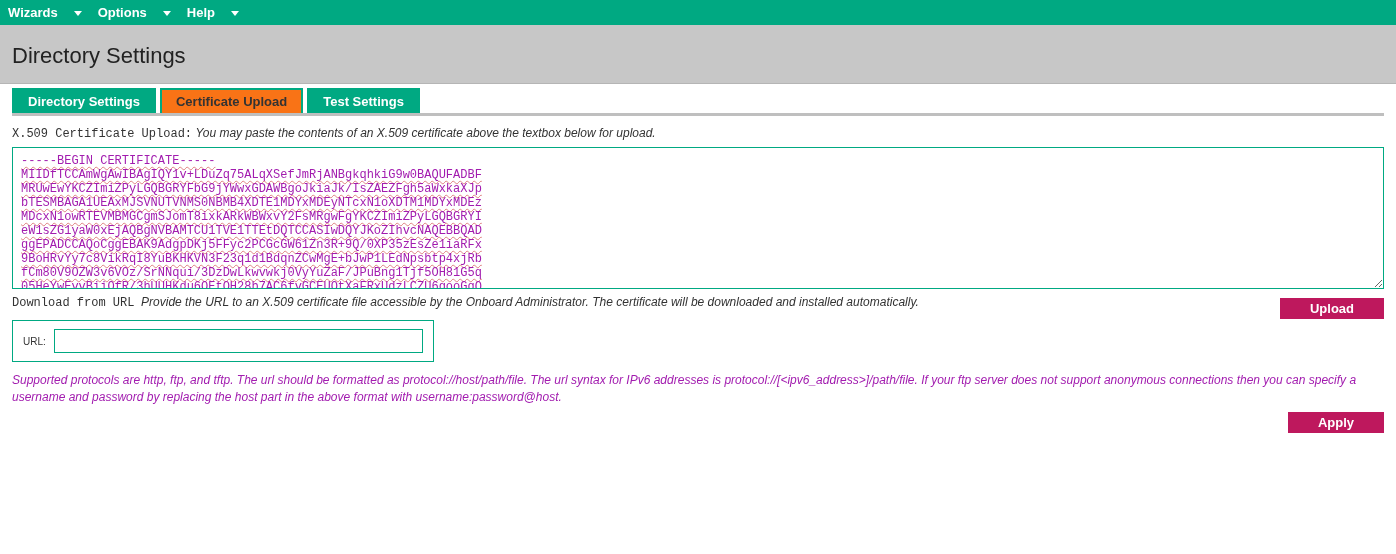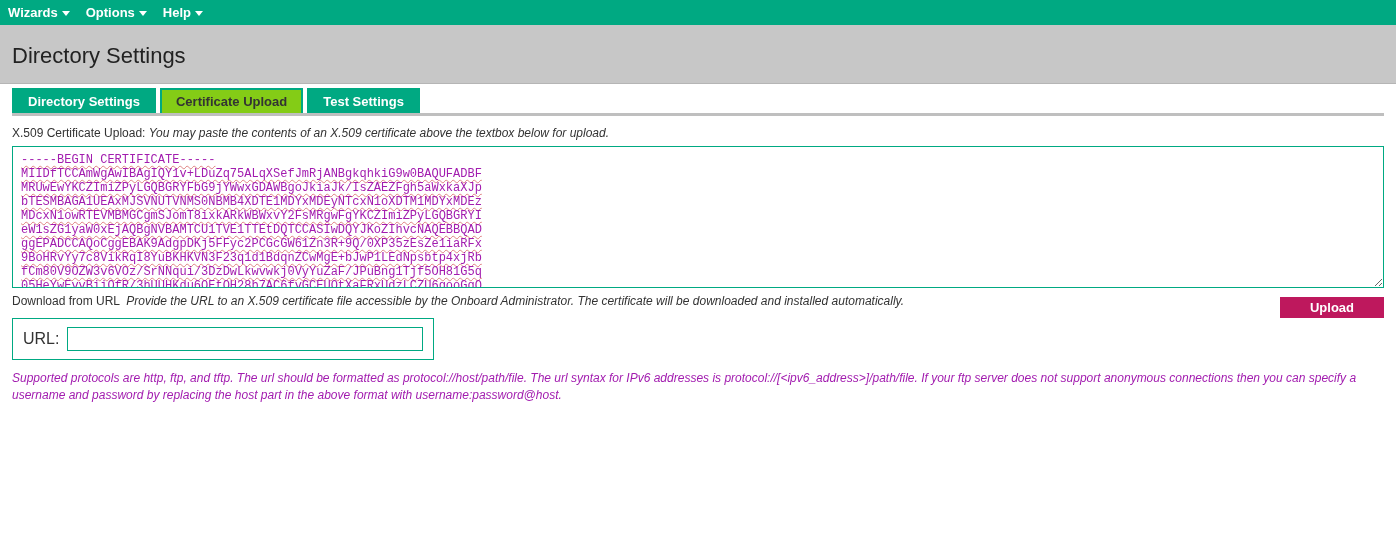--- a/index.html
+++ b/index.html
@@ -16,21 +16,21 @@
     background: #00a982;
     color: #fff;
     padding: 3px 8px;
     display: flex;
     gap: 16px;
     font-size: 13px;
   }
   .menubar .menu-item {
     display: inline-flex;
     align-items: center;
-    gap: 4px;
+    gap: 16px;
     cursor: pointer;
     font-weight: bold;
     padding: 2px 0;
   }
   .menubar .caret {
     display: inline-block;
     width: 0;
     height: 0;
     border-left: 4px solid transparent;
     border-right: 4px solid transparent;
@@ -65,33 +65,34 @@
     font-weight: bold;
     font-size: 13px;
     cursor: pointer;
     color: #fff;
     background: #00a982;
     border: 2px solid #00a982;
     border-bottom: none;
     position: relative;
   }
   .tabstrip .tab.active {
-    background: #84cc16;
+    background: #f97316;
     color: #333;
     border: 2px solid #00a982;
     border-bottom: none;
   }
 
   
   .section-desc {
     margin: 10px 0 6px 0;
     font-size: 12px;
   }
   .section-desc .lead {
     font-style: normal;
+    font-family: Liberation Mono, monospace;
   }
   .section-desc .ital {
     font-style: italic;
   }
 
   
   .cert-textarea {
     width: 100%;
     height: 142px;
     box-sizing: border-box;
@@ -131,21 +132,21 @@
   .url-box {
     margin-top: 10px;
     border: 1px solid #00a982;
     padding: 8px 10px;
     display: flex;
     align-items: center;
     gap: 8px;
     width: 400px;
   }
   .url-box label {
-    font-size: 16px;
+    font-size: 10px;
   }
   .url-box input[type=text] {
     flex: 1;
     border: 1px solid #00a982;
     height: 18px;
     padding: 2px 4px;
   }
 
   .footnote {
     margin-top: 10px;
@@ -211,14 +212,17 @@
     &nbsp;<span class="ital">Provide the URL to an X.509 certificate file accessible by the Onboard Administrator. The certificate will be downloaded and installed automatically.</span>
   </div>
 
   <div class="url-box">
     <label>URL:</label>
     <input type="text" value="" style="">
   </div>
 
   <div class="footnote">Supported protocols are http, ftp, and tftp. The url should be formatted as protocol://host/path/file. The url syntax for IPv6 addresses is protocol://[&lt;ipv6_address&gt;]/path/file. If your ftp server does not support anonymous connections then you can specify a username and password by replacing the host part in the above format with username:password@host.</div>
 
+  <div class="action-row">
+    <button class="btn">Apply</button>
+  </div>
 
 </div>
 
 </body></html>

